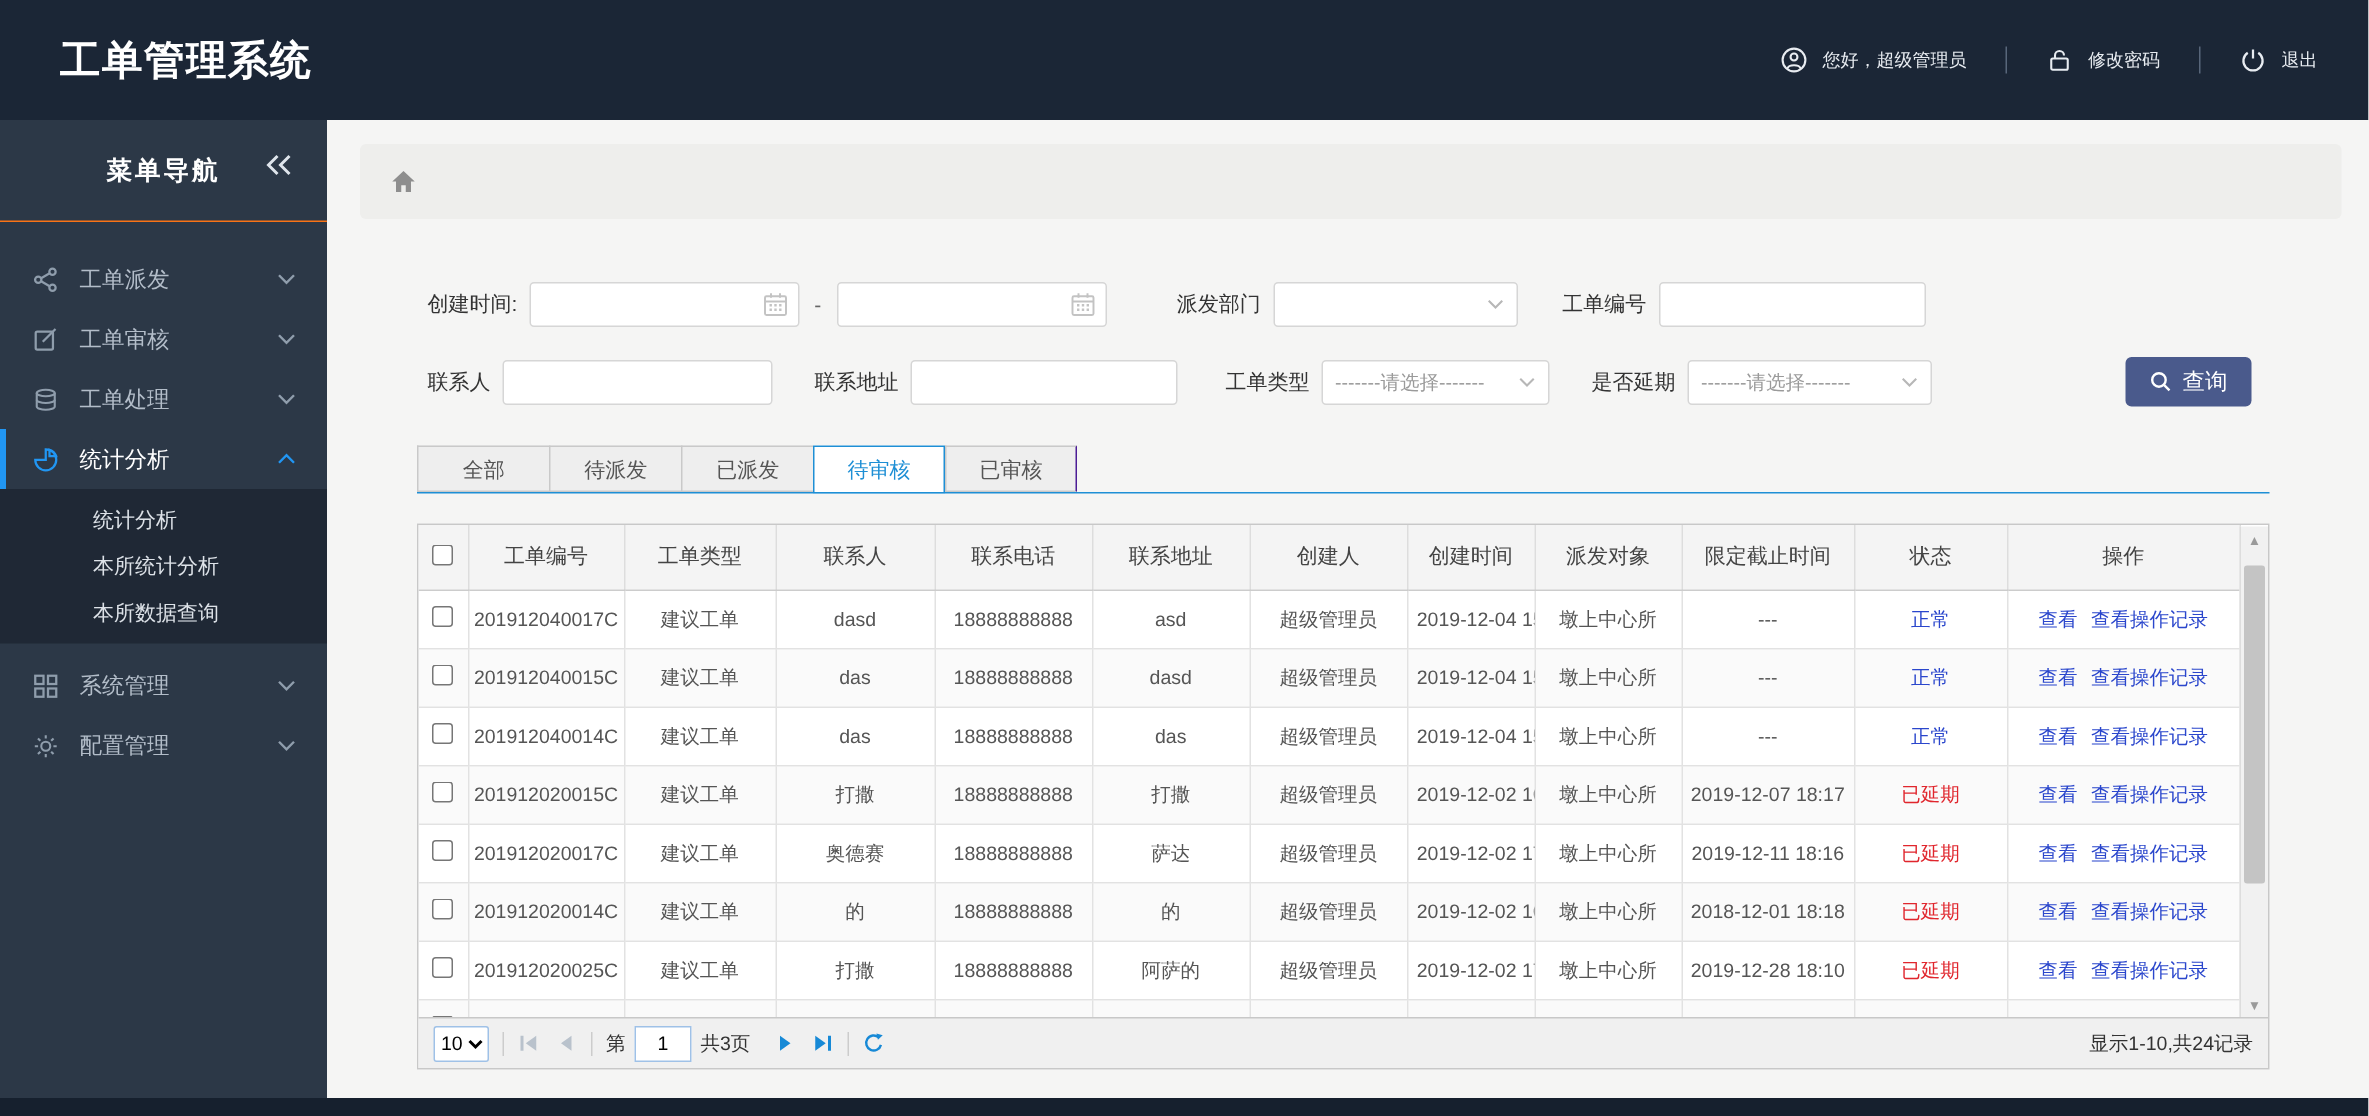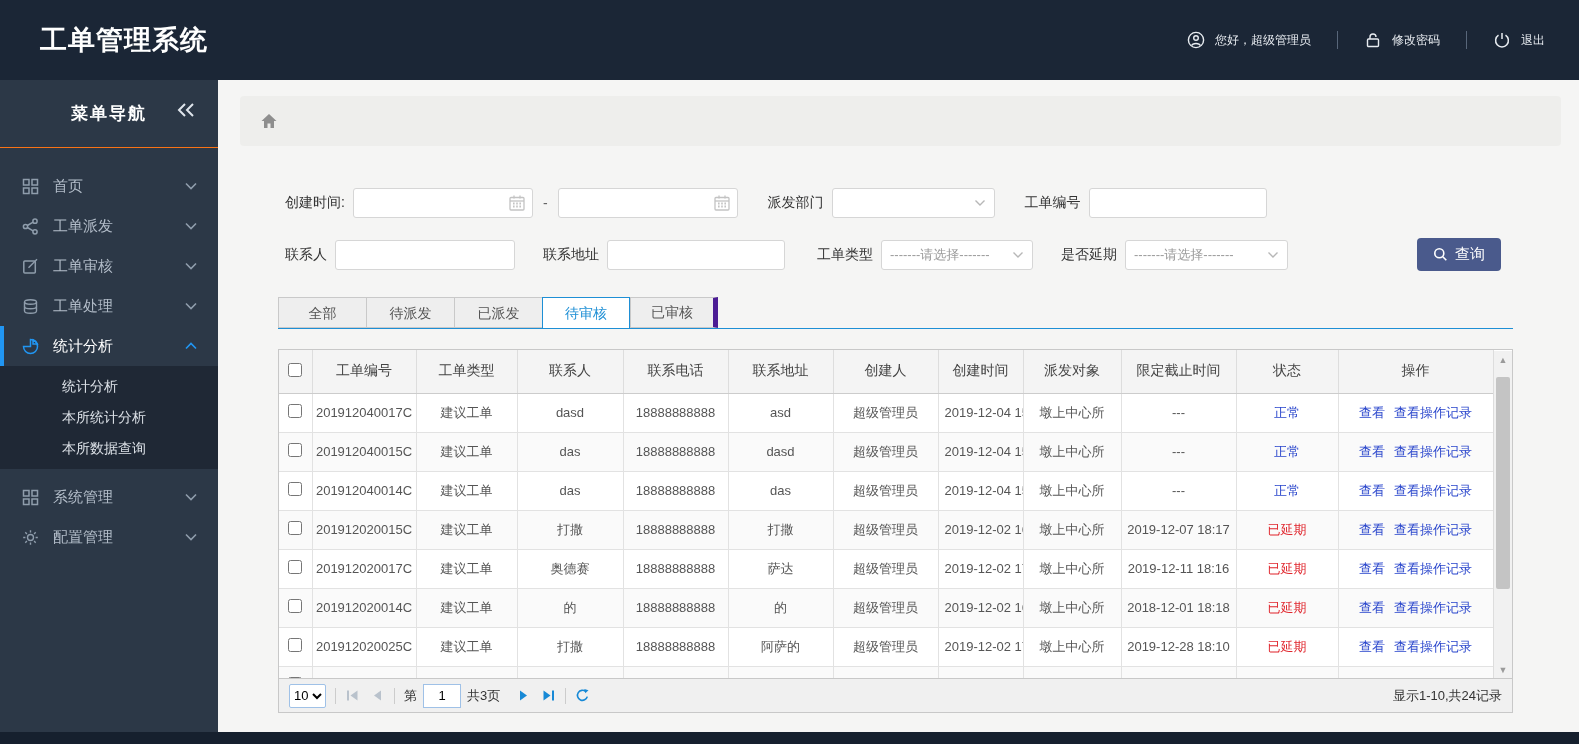--- a/index.html
+++ b/index.html
@@ -49,21 +49,21 @@
   .fake-select { height:30px; background:#fff; border:1px solid #d6d6d6; border-radius:3px; display:flex; align-items:center; padding:0 8px; color:#9a9a9a; font-size:13px; cursor:pointer; }
   .fake-select .sel-text { flex:1; white-space:nowrap; overflow:hidden; }
   .fake-select .chev { color:#b7b7b7; flex:none; margin-left:4px; }
   .dash-sep { margin:0 10px; color:#666; }
   .search-btn { margin-left:auto; margin-right:12px; height:33px; padding:0 16px; background:#4a5a8c; color:#fff; border:none; border-radius:4px; font-size:15px; display:flex; align-items:center; gap:7px; cursor:pointer; font-family:inherit; }
 
   
   .tabs-zone { margin:26px 66px 0 60px; }
   .tabs { display:flex; border-bottom:1px solid #1e8fd5; }
   .tab { width:88px; height:31px; line-height:30px; text-align:center; font-size:14px; color:#555; background:#eeeeee; border:1px solid #c9c9c9; border-right:none; cursor:pointer; }
-  .tab:last-child { border-right:5px solid #4c1d95;font-family:Liberation Serif, serif; }
+  .tab:last-child { border-right:1px solid #4c1d95; }
   .tab.active { background:#fff; color:#1e8fd5; border:1px solid #1e8fd5; position:relative; height:32px; margin-bottom:-1px; }
 
   
   .grid-wrap { margin:20px 66px 0 60px; width:1235px; border:1px solid #c8c8c8; background:#fff; position:relative; }
   .grid-clip { height:328px; overflow:hidden; }
   table.grid { border-collapse:collapse; table-layout:fixed; width:1214px; font-size:13px; color:#555; }
   .grid th { height:43px; background:#f4f4f4; font-weight:normal; color:#444; font-size:14px; border-right:1px solid #ddd; border-bottom:1px solid #ccc; }
   .grid td { height:39px; text-align:center; border-right:1px solid #e2e2e2; border-bottom:1px solid #e2e2e2; white-space:nowrap; overflow:hidden; }
   .grid tr:nth-child(even) td { background:#fafafa; }
   .grid td.cell-created { text-align:left; padding-left:6px; }
@@ -126,32 +126,20 @@
 <div class="sidebar">
   <div class="nav-head">
     <span class="nav-title">菜单导航</span>
     <svg class="collapse-btn" width="20" height="16" viewBox="0 0 20 16" fill="none" stroke="currentColor" stroke-width="2">
         <polyline points="9,2 3,8 9,14"></polyline>
         <polyline points="17,2 11,8 17,14"></polyline>
       </svg>
   </div>
   <div class="menu">
 
-    <div class="menu-item">
-      <svg class="micon" viewBox="0 0 17 17" fill="none" stroke="currentColor" stroke-width="1.5">
-          <rect x="1.5" y="1.5" width="5.5" height="5.5"></rect>
-          <rect x="10" y="1.5" width="5.5" height="5.5"></rect>
-          <rect x="1.5" y="10" width="5.5" height="5.5"></rect>
-          <rect x="10" y="10" width="5.5" height="5.5"></rect>
-        </svg>
-      <span>首页</span>
-      <svg class="chev" width="14" height="10" viewBox="0 0 14 10" fill="none" stroke="currentColor" stroke-width="1.6">
-          <polyline points="2,2.5 7,7.5 12,2.5"></polyline>
-        </svg>
-    </div>
 
     <div class="menu-item">
       <svg class="micon" viewBox="0 0 17 17" fill="none" stroke="currentColor" stroke-width="1.5">
           <circle cx="13" cy="3.2" r="2.1"></circle>
           <circle cx="3.5" cy="8.5" r="2.1"></circle>
           <circle cx="13" cy="13.8" r="2.1"></circle>
           <line x1="5.4" y1="7.5" x2="11.1" y2="4.2"></line>
           <line x1="5.4" y1="9.5" x2="11.1" y2="12.8"></line>
         </svg>
       <span>工单派发</span>
@@ -253,21 +241,21 @@
       <span class="date-wrap">
         <input class="tinput" type="text" style="">
         <svg class="cal-icon" viewBox="0 0 18 18" fill="none" stroke="currentColor" stroke-width="1.3">
             <rect x="2" y="3.5" width="14" height="12.5" rx="1"></rect>
             <line x1="2" y1="7" x2="16" y2="7"></line>
             <line x1="6" y1="1.5" x2="6" y2="4.5"></line>
             <line x1="12" y1="1.5" x2="12" y2="4.5"></line>
             <path stroke-width="1.8" d="M5 9.5h1.6M8.2 9.5h1.6M11.4 9.5h1.6M5 12.5h1.6M8.2 12.5h1.6M11.4 12.5h1.6"></path>
           </svg>
       </span>
-      <span class="flabel" style="margin-left:30px">派发部门</span>
+      <span class="flabel" style="margin-left:47px">派发部门</span>
       <div class="fake-select" style="width:163px">
         <span class="sel-text"></span>
         <svg class="chev" width="12" height="8" viewBox="0 0 12 8" fill="none" stroke="currentColor" stroke-width="1.4">
             <polyline points="1.5,1.5 6,6 10.5,1.5"></polyline>
           </svg>
       </div>
       <span class="flabel" style="margin-left:30px">工单编号</span>
       <input class="tinput" style="width: 178px;" type="text">
     </div>
 

